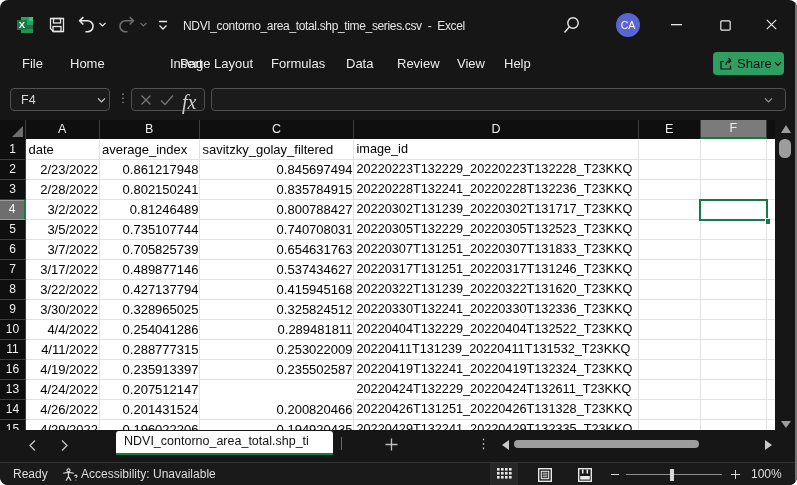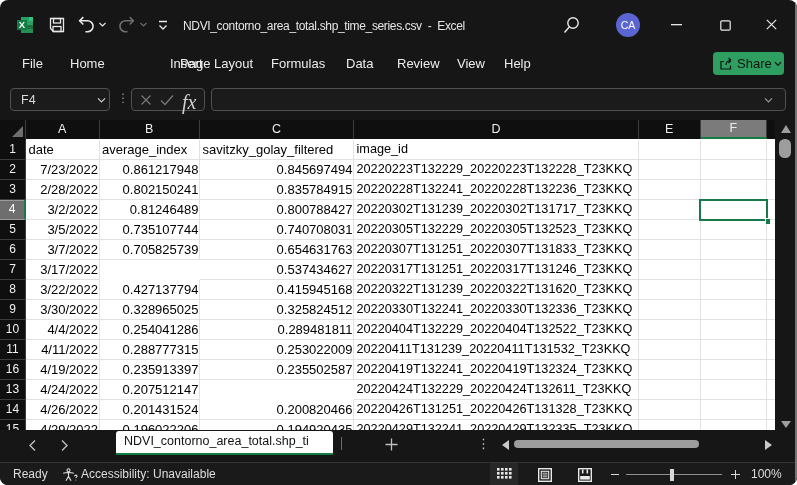--- a/index.html
+++ b/index.html
@@ -195,21 +195,21 @@
           <div class="c cA hdr">date</div>
           <div class="c cB hdr">average_index</div>
           <div class="c cC hdr">savitzky_golay_filtered</div>
           <div class="c cD" style="font-size:12.7px;">image_id</div>
           <div class="c cE"></div>
           <div class="c cF"></div>
           <div class="c cG"></div>
         </div>
         <div class="row">
           <div class="c rh">2</div>
-          <div class="c cA">7/23/2022</div>
+          <div class="c cA">2/23/2022</div>
           <div class="c cB">0.861217948</div>
           <div class="c cC">0.845697494</div>
           <div class="c cD" style="font-size:12.7px;">20220223T132229_20220223T132228_T23KKQ</div>
           <div class="c cE"></div>
           <div class="c cF"></div>
           <div class="c cG"></div>
         </div>
         <div class="row">
           <div class="c rh">3</div>
           <div class="c cA">2/28/2022</div>
@@ -246,20 +246,21 @@
           <div class="c cB">0.705825739</div>
           <div class="c cC">0.654631763</div>
           <div class="c cD" style="font-size:12.7px;">20220307T131251_20220307T131833_T23KKQ</div>
           <div class="c cE"></div>
           <div class="c cF"></div>
           <div class="c cG"></div>
         </div>
         <div class="row">
           <div class="c rh">7</div>
           <div class="c cA">3/17/2022</div>
+          <div class="c cB">0.489877146</div>
           <div class="c cC">0.537434627</div>
           <div class="c cD" style="font-size:12.7px;">20220317T131251_20220317T131246_T23KKQ</div>
           <div class="c cE"></div>
           <div class="c cF"></div>
           <div class="c cG"></div>
         </div>
         <div class="row">
           <div class="c rh">8</div>
           <div class="c cA">3/22/2022</div>
           <div class="c cB">0.427137794</div>

